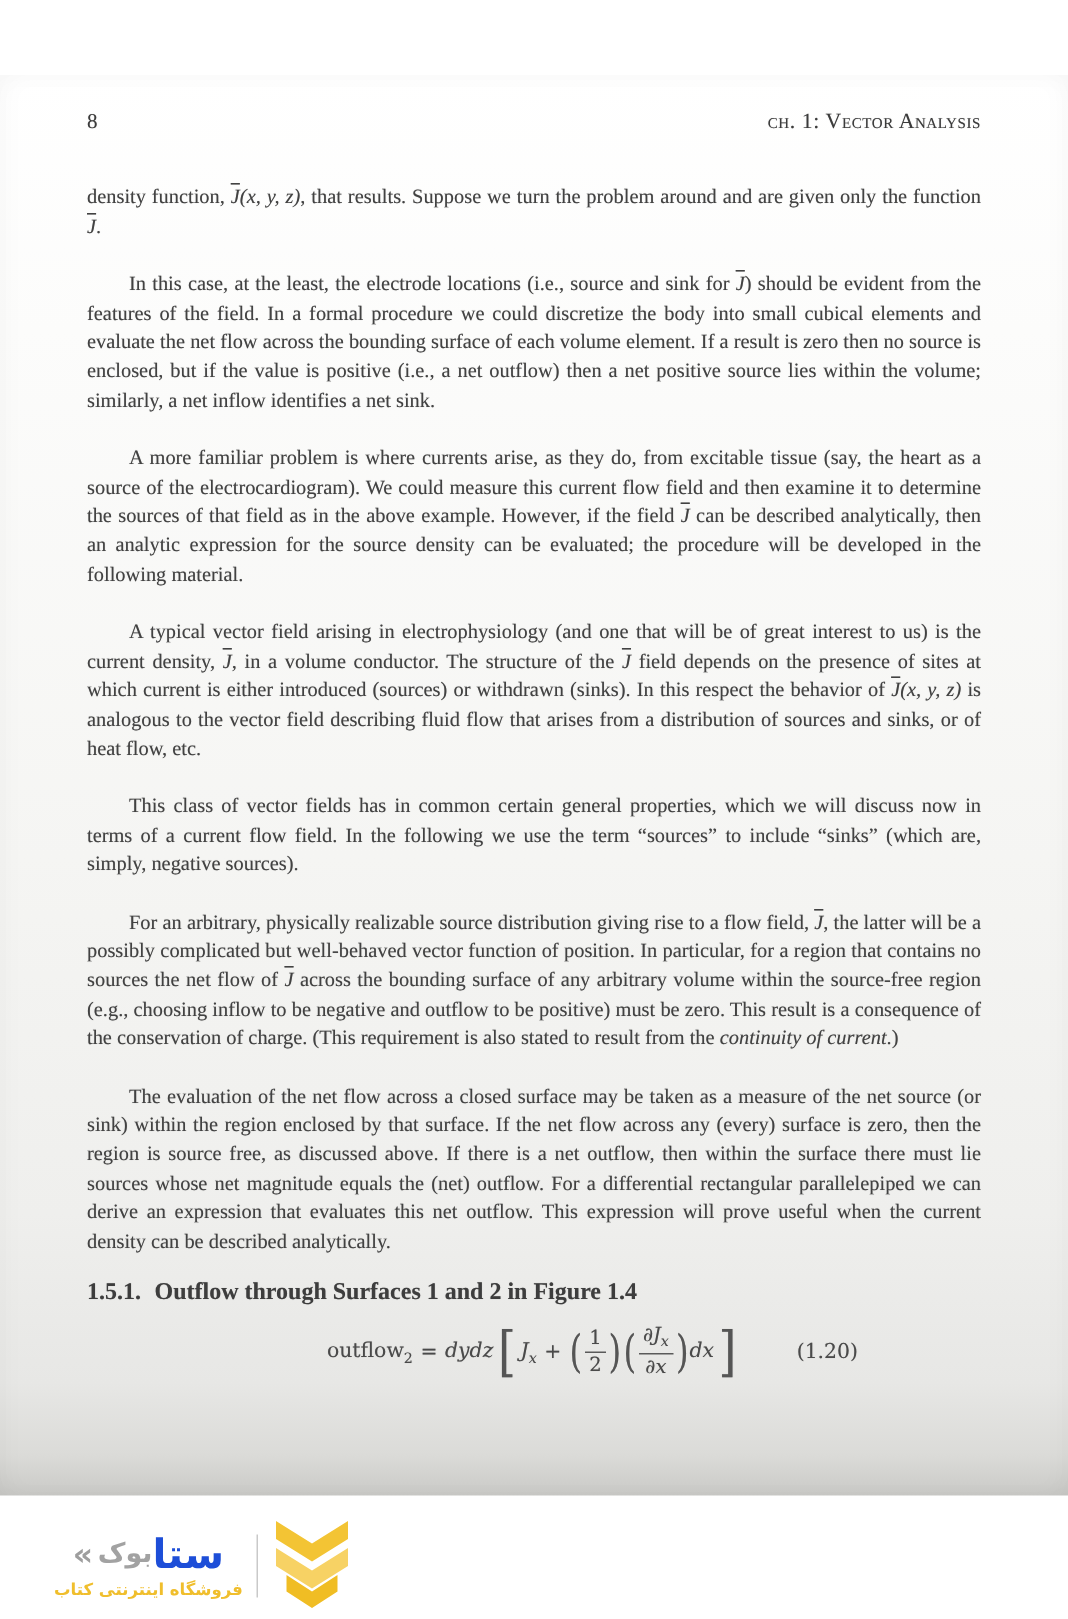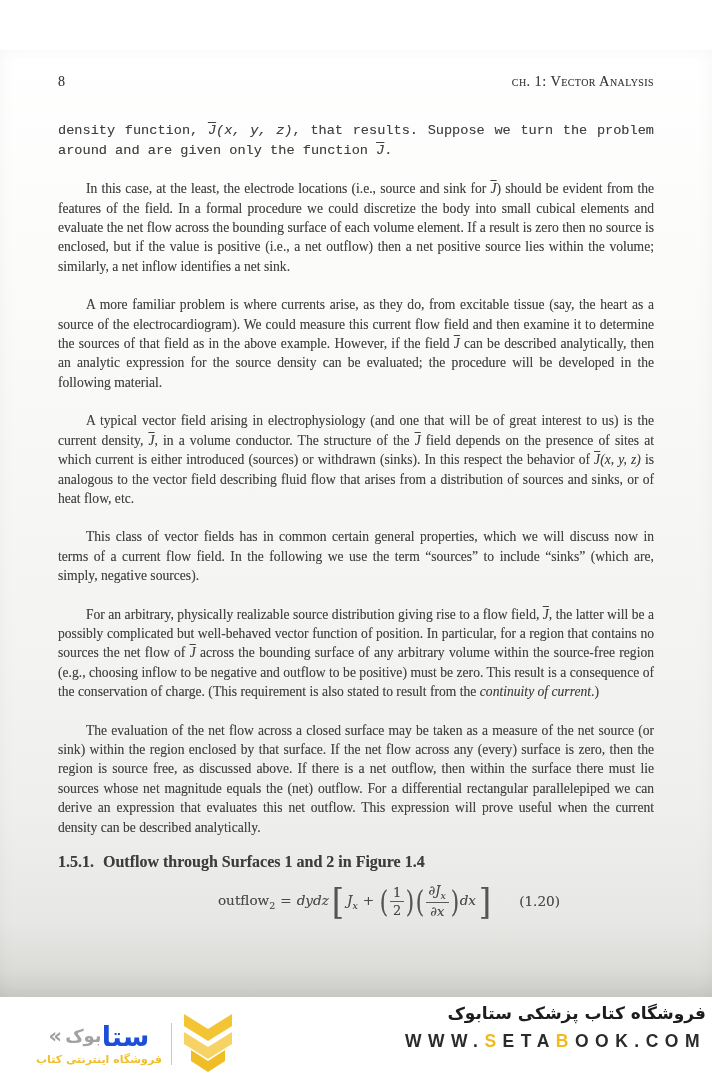--- a/index.html
+++ b/index.html
@@ -41,21 +41,21 @@
     font-variant: small-caps;
     font-size: 14.5px;
     letter-spacing: 0.4px;
     color: #3b3b3b;
     margin-left: 24px;
   }
   .para {
     margin: 19px 0 0 0;
     text-align: justify;
   }
-  .para.first { margin-top: 30px; font-family: Liberation Mono, monospace; }
+  .para.first { margin-top: 30px; }
   .para.ind { text-indent: 28px; }
   .it { font-style: italic; }
   .ov { text-decoration: overline; }
   .section-heading {
     margin: 15px 0 0 0;
     font-weight: bold;
     font-size: 16px;
     color: #3d3d3d;
   }
   .section-heading .sec-num { margin-right: 9px; }
@@ -96,21 +96,21 @@
     display: inline-block;
     font-size: 36px;
     font-weight: 300;
     vertical-align: middle;
     transform: scaleX(0.85);
     margin: 0 2px;
     color: #555;
   }
   .eq-number {
     position: absolute;
-    right: 94px;
+    right: 82px;
     top: 50%;
     transform: translateY(-50%);
     font-size: 13.6px;
   }
 
   
   .footer {
     position: absolute;
     left: 0; bottom: 0;
     width: 712px; height: 82px;
@@ -213,20 +213,16 @@
       <div class="logo-divider"></div>
       <div class="emblem">
         <svg width="54" height="64" viewBox="0 0 54 64" xmlns="http://www.w3.org/2000/svg">
           <polygon points="3,2 27,17 51,2 51,14 27,29 3,14" fill="#f3c434"></polygon>
           <polygon points="3,20 27,35 51,20 51,32 27,47 3,32" fill="#f7d264"></polygon>
           <polygon points="10,38 27,49 44,38 44,49 27,60 10,49" fill="#f0bd24"></polygon>
         </svg>
       </div>
     </div>
 
-    <div class="footer-right">
-      <div class="store-name">فروشگاه کتاب پزشکی ستابوک</div>
-      <div class="site-url"><span>WWW.</span><span class="gold">S</span><span>ETA</span><span class="gold">B</span><span>OOK.COM</span></div>
-    </div>
 
   </div>
 
 </div>
 
 </body></html>

